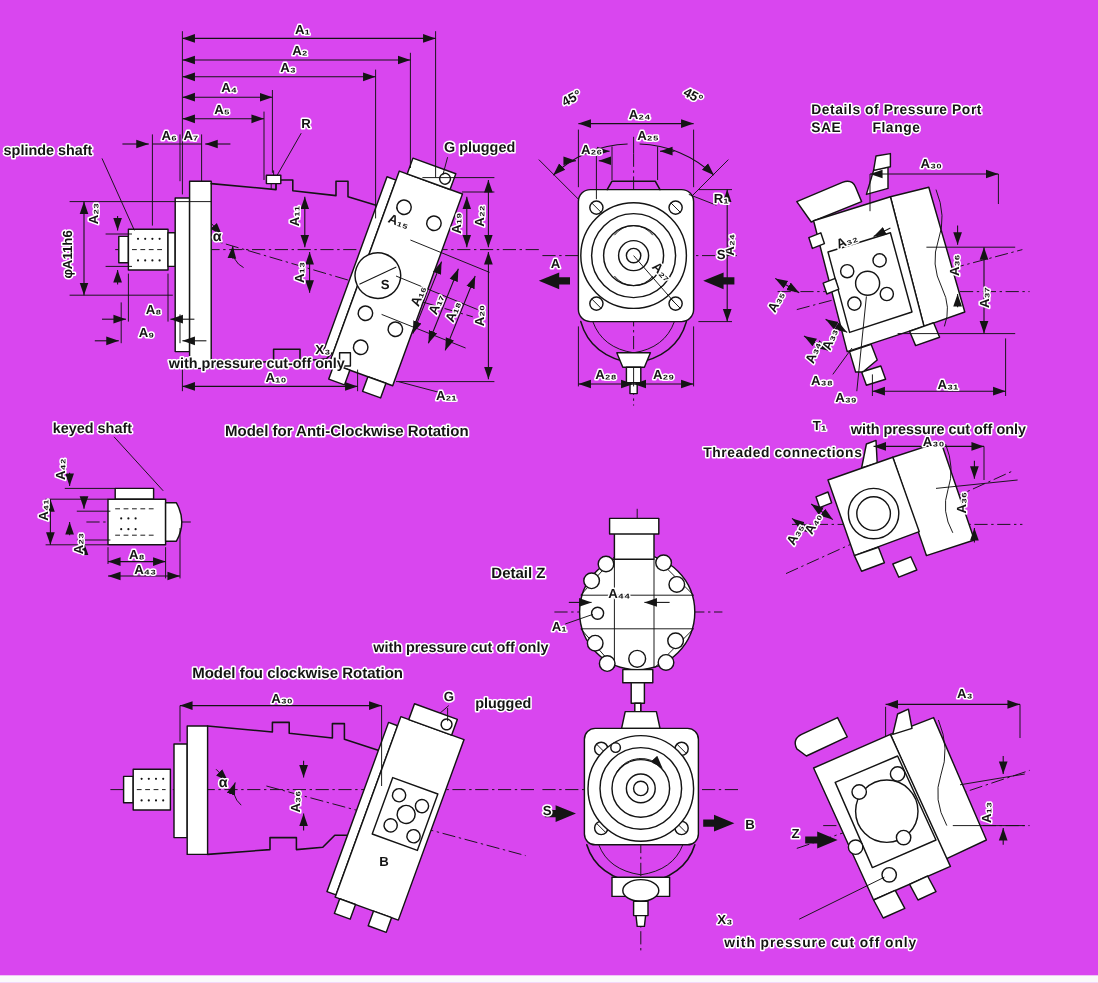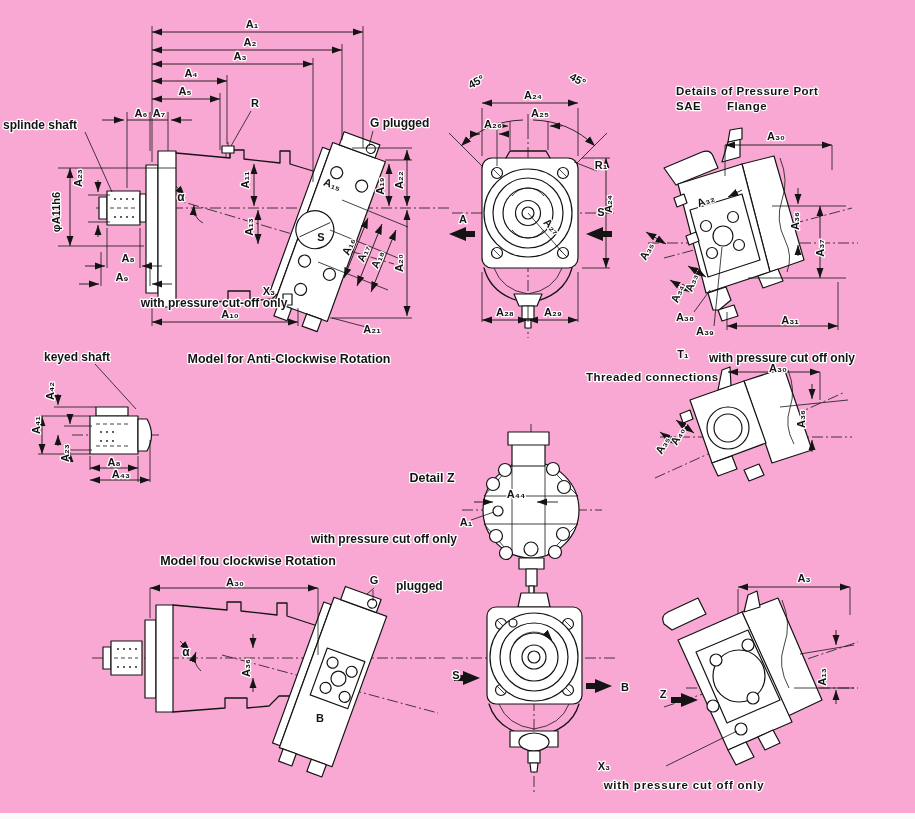--- a/index.html
+++ b/index.html
@@ -1,16 +1,16 @@
 <!DOCTYPE html>
 <html><head>
 <meta charset="utf-8">
 <style>
   html,body{margin:0;padding:0;background:#fafafa}
-  .canvas{position:relative;width:915px;height:813px;background:#f9a8d4;overflow:hidden}
+  .canvas{position:relative;width:915px;height:813px;background:#d946ef;overflow:hidden}
   svg{display:block}
   .lbl{font-family:"Liberation Sans","DejaVu Sans",sans-serif;fill:#141414;font-weight:700;
        paint-order:stroke;stroke:#ffffff;stroke-width:2.5px;stroke-linejoin:round}
   .ln{fill:none;stroke:#141414;stroke-width:1.3;stroke-linecap:round;stroke-linejoin:round}
   .c{fill:#ffffff;stroke:#141414;stroke-width:1.2;stroke-linejoin:round}
   .tn{fill:none;stroke:#141414;stroke-width:0.8}
   .dim{fill:none;stroke:#141414;stroke-width:0.9}
   .cl{fill:none;stroke:#141414;stroke-width:0.8;stroke-dasharray:11 3 2 3}
   .dsh{fill:none;stroke:#141414;stroke-width:0.8;stroke-dasharray:4 3}
   .blk{fill:#141414;stroke:none}

